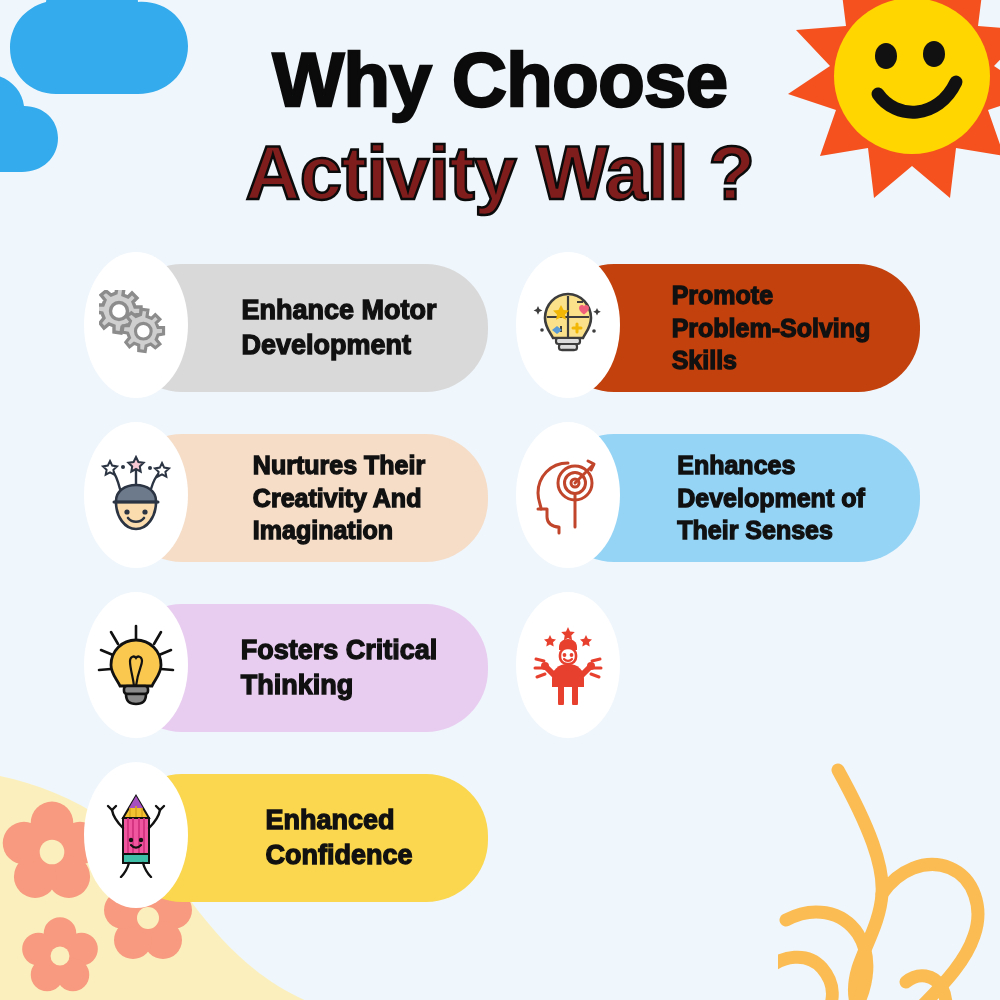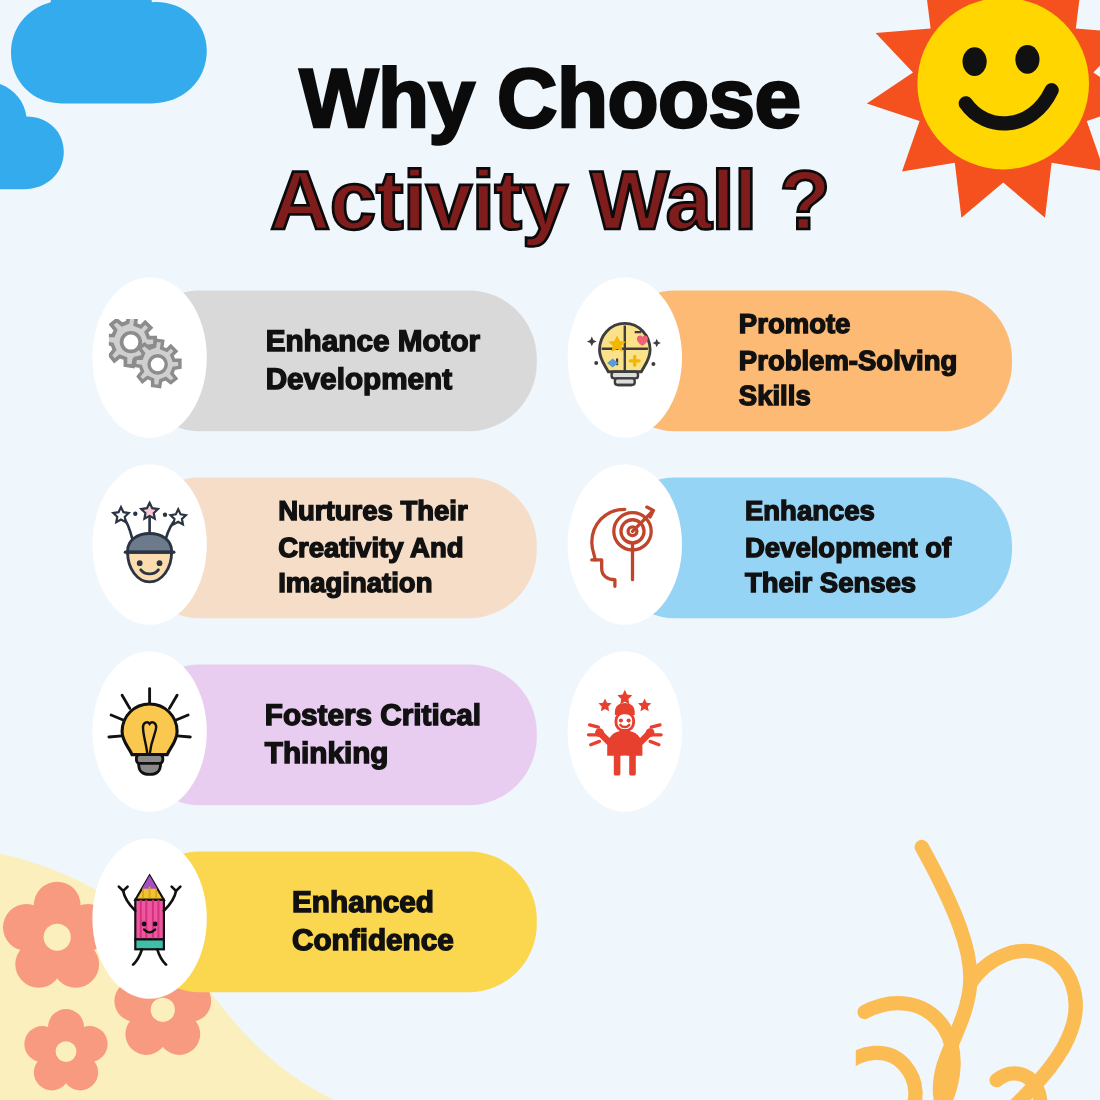--- a/index.html
+++ b/index.html
@@ -21,21 +21,21 @@
   .decor { position: absolute; pointer-events: none; }
 
   #cloud-top-left { top: -18px; left: -40px; width: 260px; height: 200px; }
   #sun-top-right  { top: -52px; right: -42px; width: 260px; height: 260px; }
   #blob-bottom-left { bottom: -10px; left: -20px; width: 350px; height: 250px; }
   #squiggle-bottom-right { bottom: -8px; right: -8px; width: 230px; height: 250px; }
 
   
   #title-block {
     position: absolute;
-    top: 44px;
+    top: 34px;
     left: 0;
     width: 1000px;
     text-align: center;
     z-index: 4;
   }
   .title-line {
     display: block;
     font-family: "Liberation Sans", sans-serif;
     font-weight: bold;
     font-size: 76px;
@@ -203,21 +203,21 @@
                        L-19 14 L-23 9 L-19 4 L-21 -1 L-27 -2 L-26 -9 L-20 -9 L-18 -14
                        L-22 -19 L-17 -23 L-12 -19 L-7 -21 L-6 -27 L1 -26 Z"></path>
               <circle cx="-4" cy="-3" r="8.5" fill="#ffffff" stroke="#8c8c8c"></circle>
             </g>
           </g>
         </svg>
       </div>
     </div>
 
     <div class="card tall">
-      <div class="pill" style="background:#fdba74;">
+      <div class="pill" style="background:#c2410c;">
         <span class="pill-label small">Promote
 Problem-Solving
 Skills</span>
       </div>
       <div class="icon-oval">
         <svg width="74" height="78" viewBox="0 0 74 78">
           <path d="M37 8 C50 8 60 19 60 32 C60 41 55 46 52 52 L22 52 C19 46 14 41 14 32 C14 19 24 8 37 8 Z" fill="#fbe28a" stroke="#3d3d3d" stroke-width="2.6"></path>
           <g stroke="#3d3d3d" stroke-width="2.2" fill="none">
             <path d="M37 10 L37 52"></path>
               <path d="M16 31 L58 31"></path>

